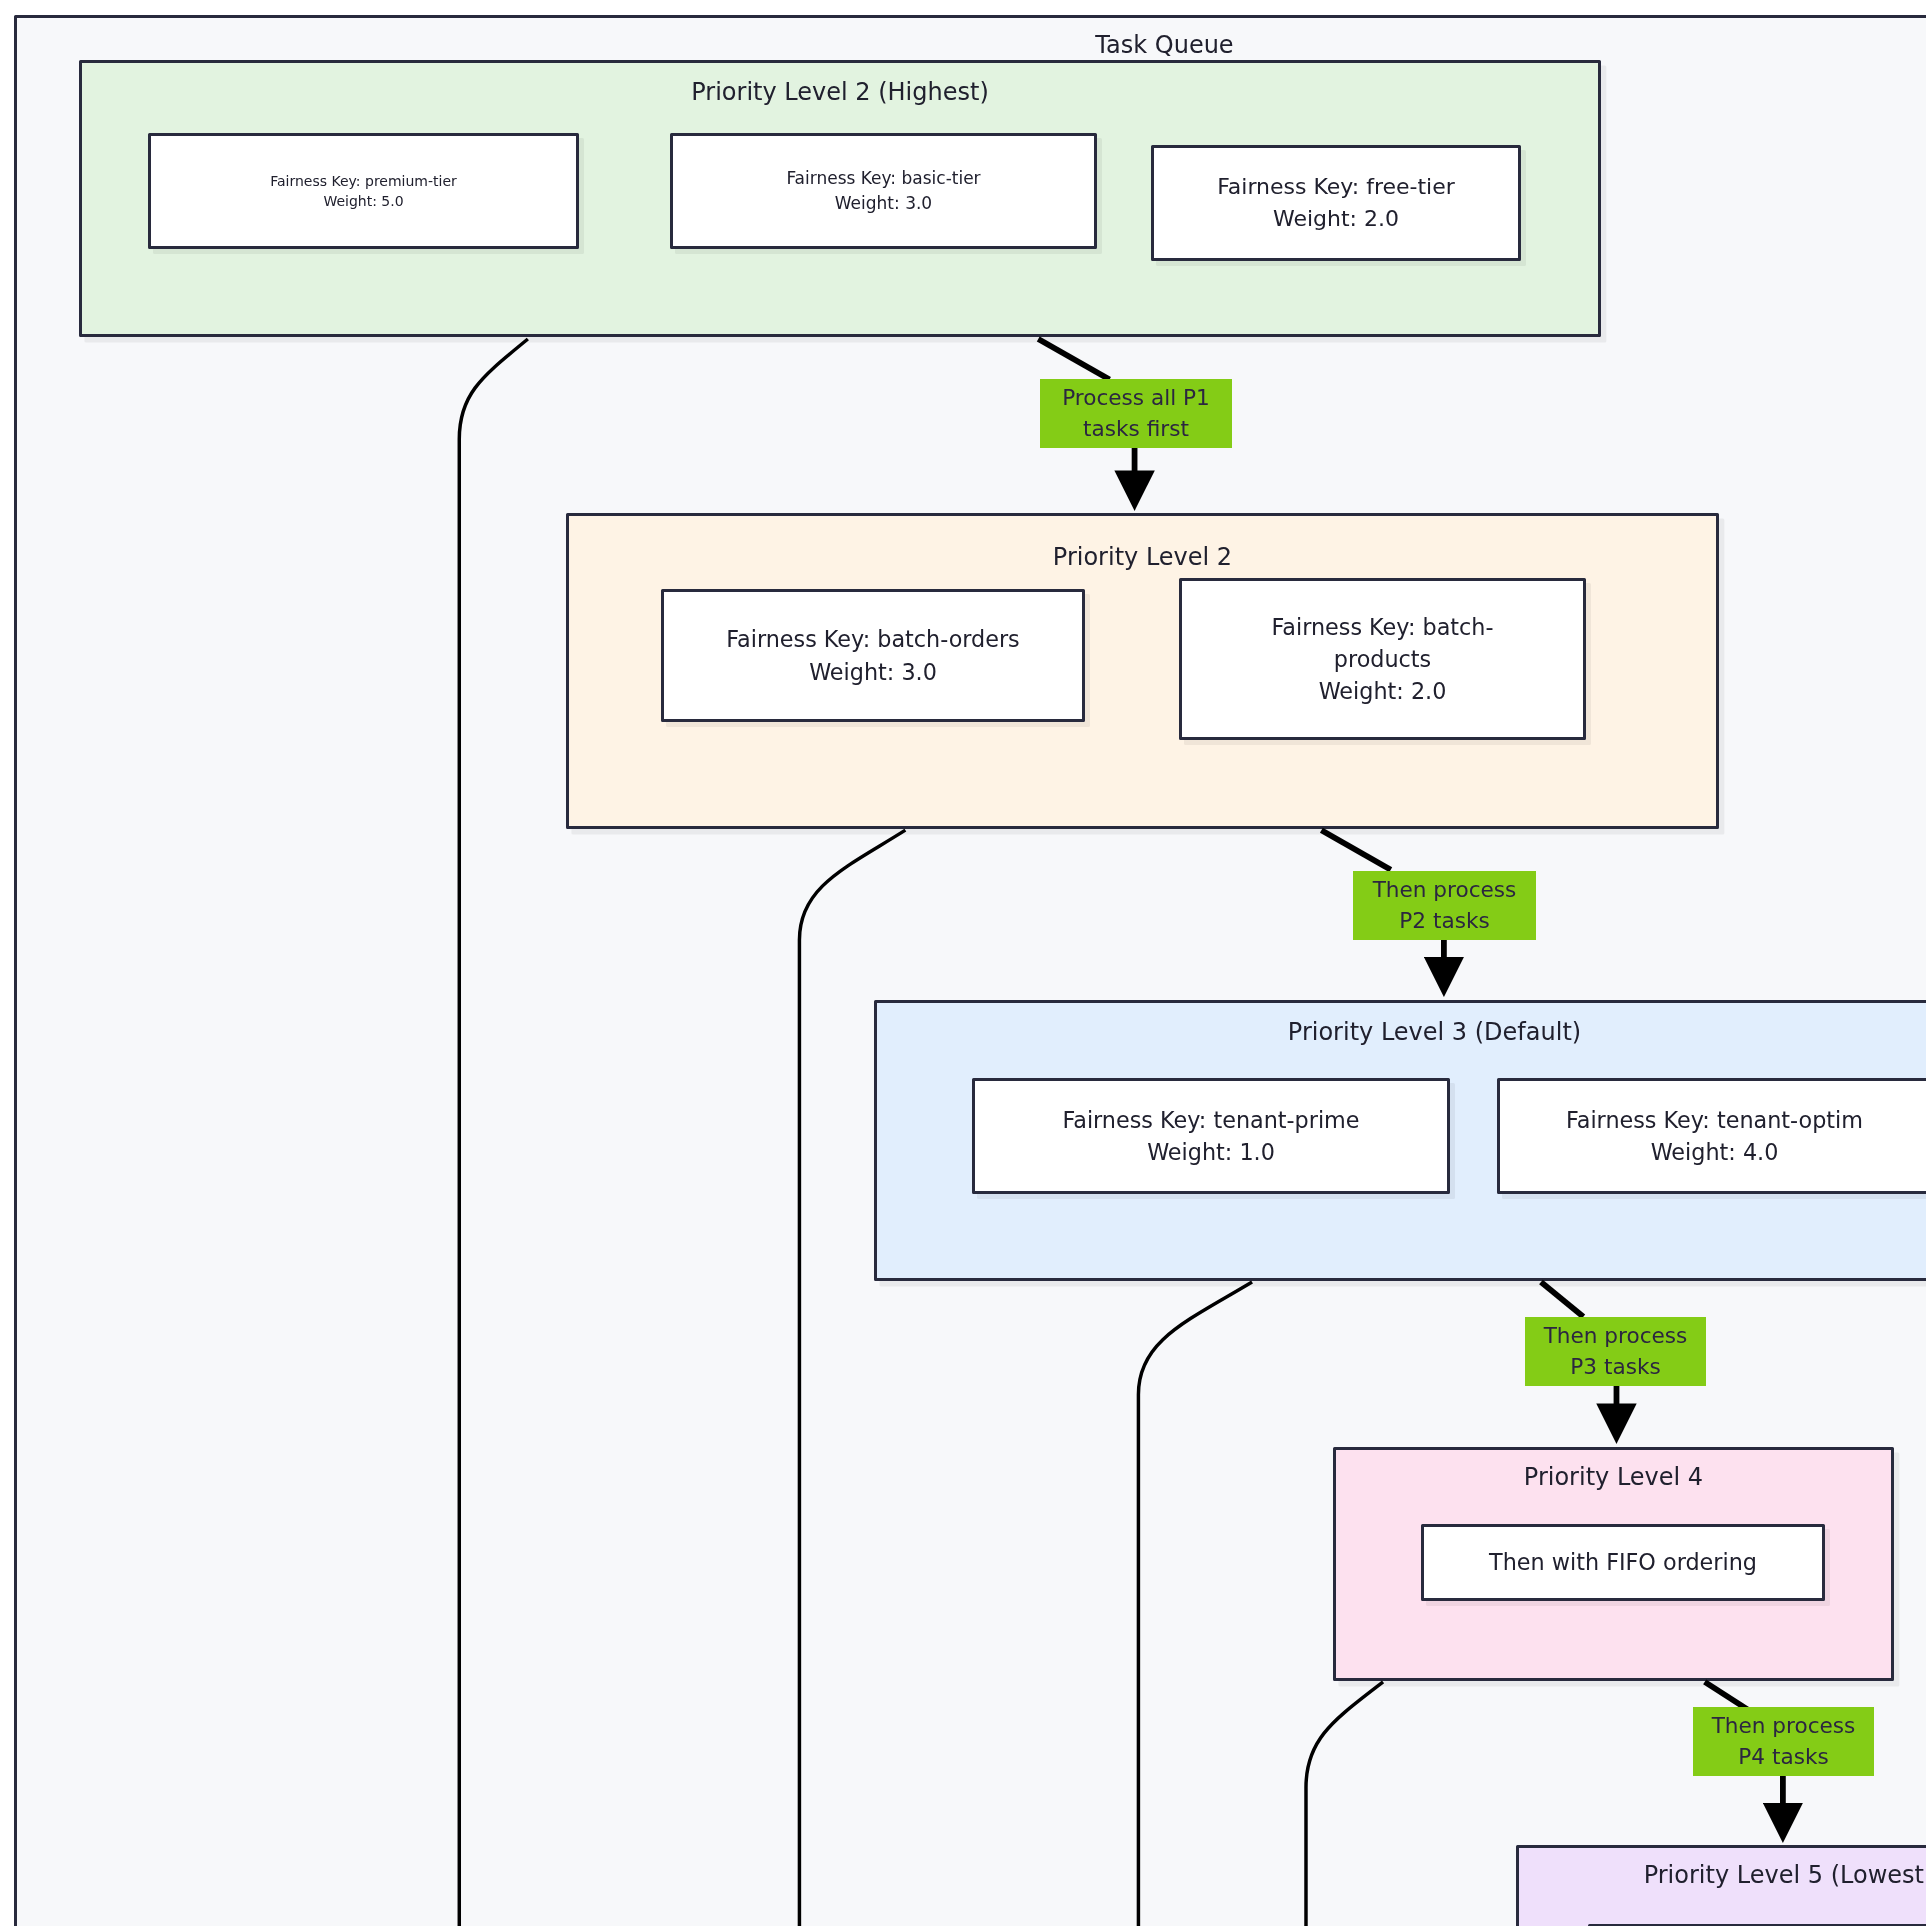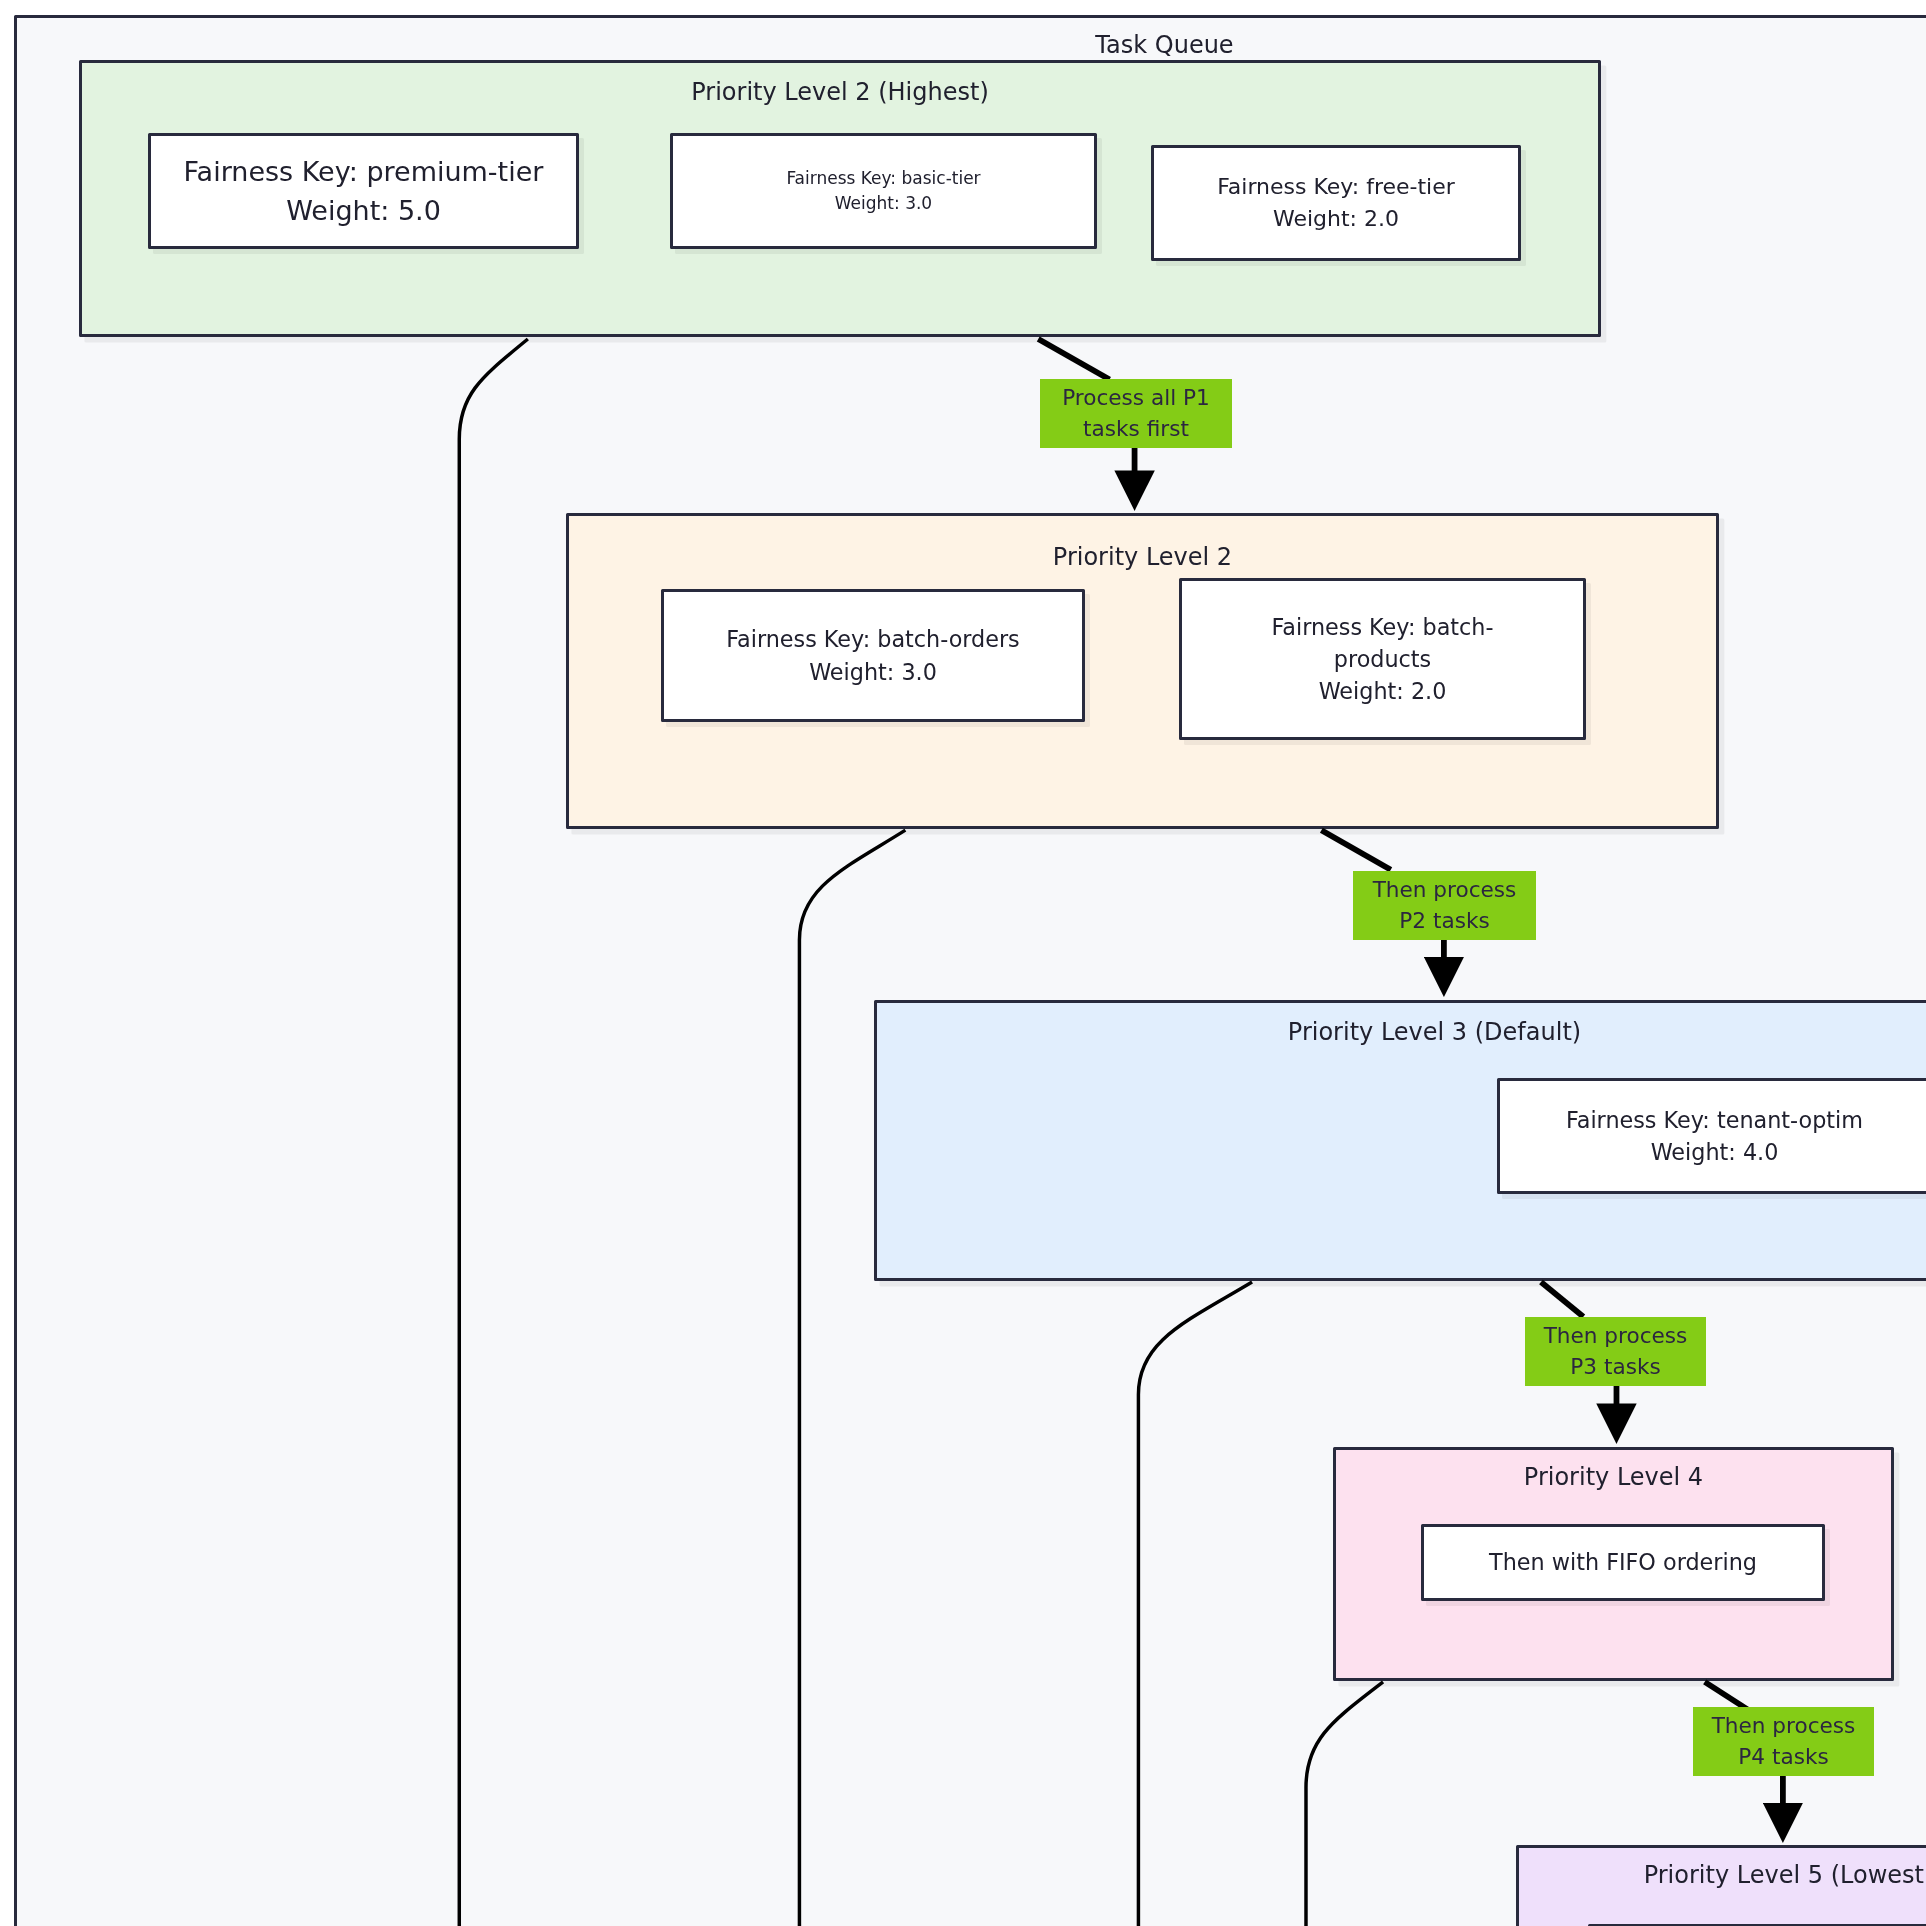--- a/index.html
+++ b/index.html
@@ -109,21 +109,21 @@
   #p5 {
     left: 1516px;
     top: 1845px;
     width: 545px;
     height: 234px;
     background: #efe0fb;
   }
   #p5 > .sg-title { top: 13px; font-size: 24px; }
 
   
-  #p1k0 { left: 148px;  top: 133px;  width: 431px; height: 116px; font-size: 27px; }
+  #p1k0 { left: 148px;  top: 133px;  width: 431px; height: 116px; font-size: 14px; }
   #p1k1 { left: 670px; top: 133px;  width: 427px; height: 116px; font-size: 17px; }
   #p1k2 { left: 1151px; top: 133px;  width: 370px;  height: 116px; font-size: 22px; margin-top: 12px; }
 
   
   #p2k0 { left: 661px; top: 589px; width: 424px; height: 133px; font-size: 22.3px; }
   #p2k1 { left: 1179px; top: 578px; width: 407px; height: 162px; font-size: 22.3px; }
 
   
   #p3k0 { left: 972px; top: 1078px; width: 478px; height: 116px; font-size: 22.3px; }
   #p3k1 { left: 1497px; top: 1078px; width: 435px; height: 116px; font-size: 22.3px; }
@@ -193,20 +193,24 @@
     <span class="ln">Weight: 3.0</span>
   </div>
   <div class="leaf" id="p2k1">
     <span class="ln">Fairness Key: batch-</span>
     <span class="ln">products</span>
     <span class="ln">Weight: 2.0</span>
   </div>
 
   <div class="subgraph" id="p3">
     <div class="sg-title">Priority Level 3 (Default)</div>
+  </div>
+  <div class="leaf" id="p3k0">
+    <span class="ln">Fairness Key: tenant-prime</span>
+    <span class="ln">Weight: 1.0</span>
   </div>
   <div class="leaf" id="p3k1">
     <span class="ln">Fairness Key: tenant-optim</span>
     <span class="ln">Weight: 4.0</span>
   </div>
 
   <div class="subgraph" id="p4">
     <div class="sg-title">Priority Level 4</div>
   </div>
   <div class="leaf" id="p4k0">

